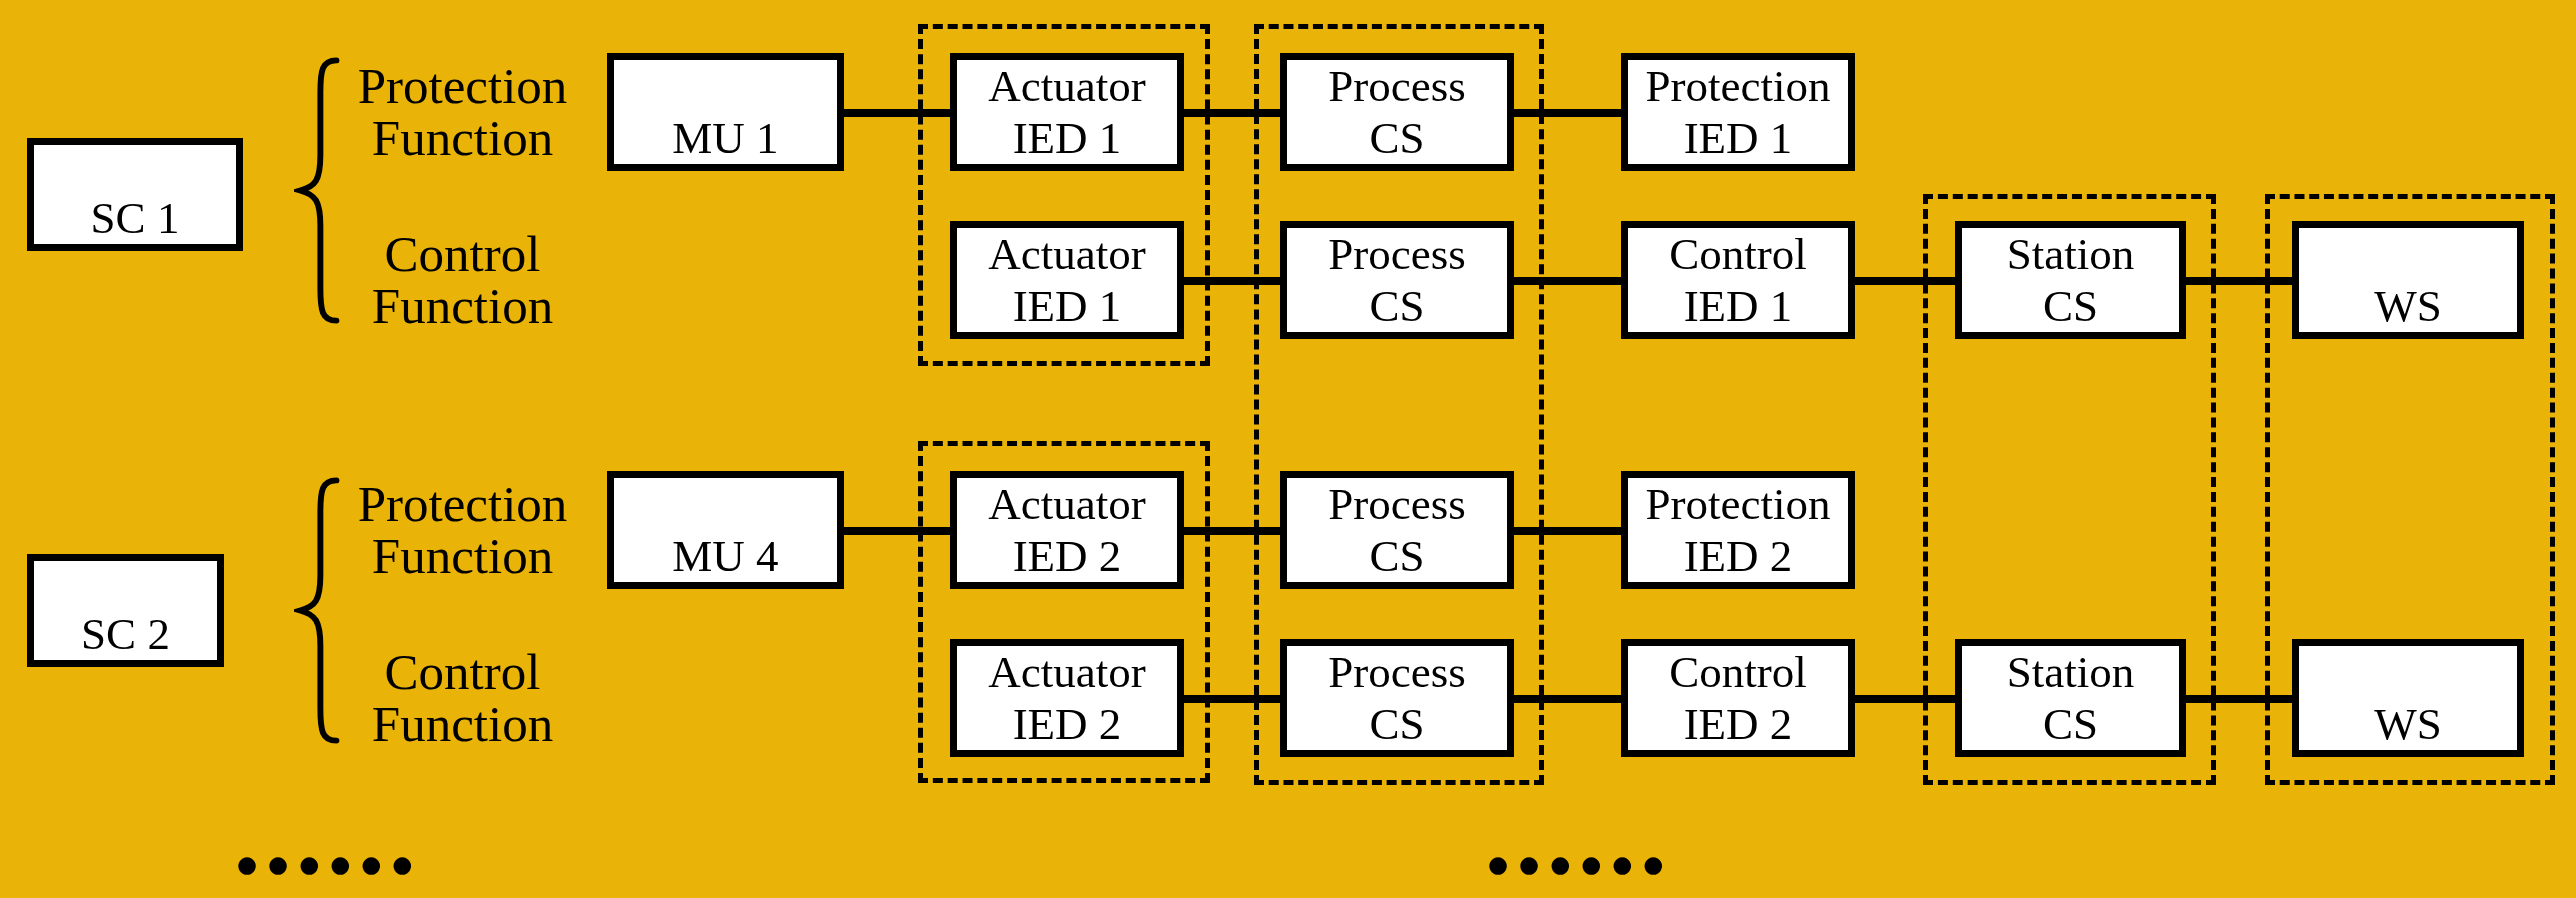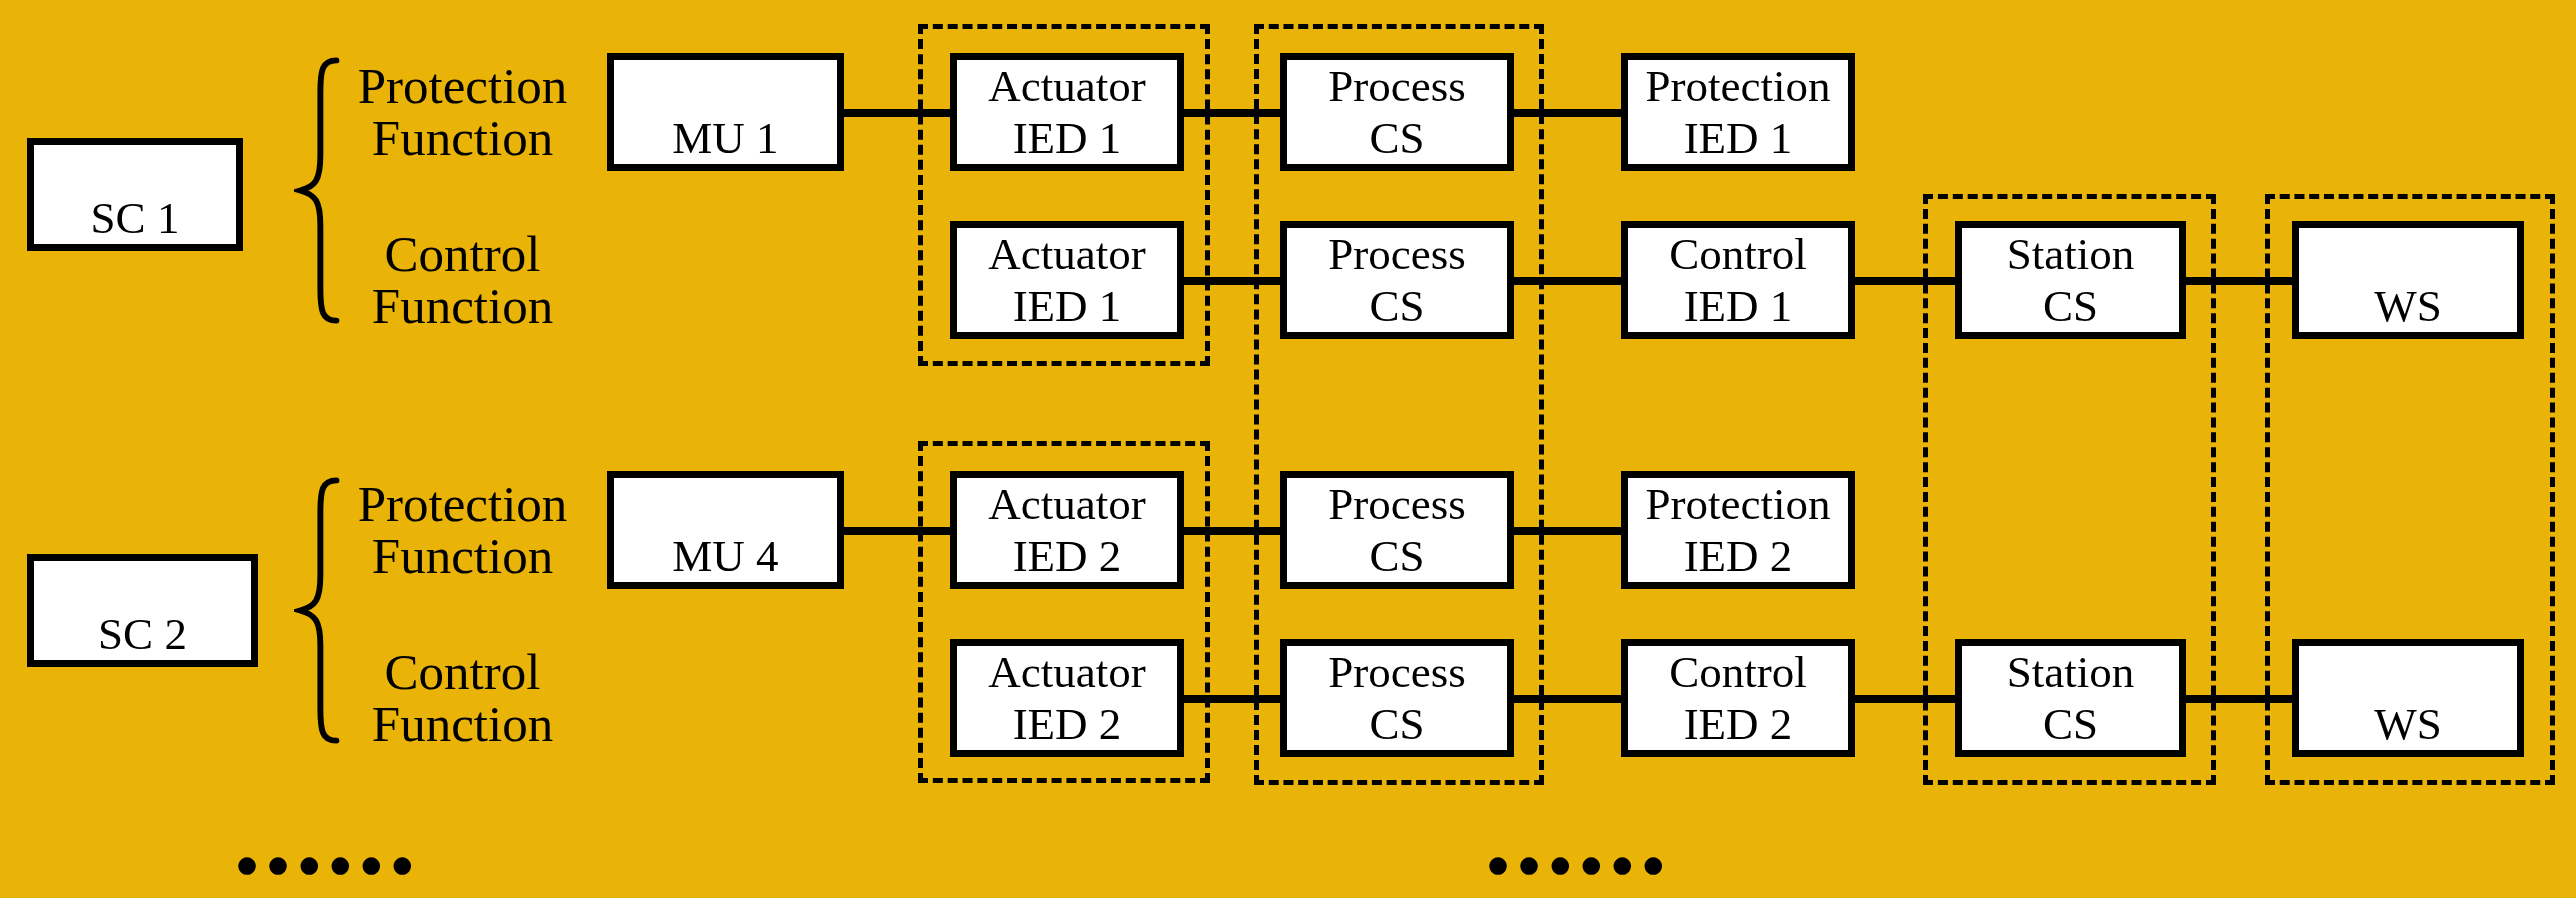--- a/index.html
+++ b/index.html
@@ -117,21 +117,21 @@
     <span>Function</span>
   </div>
   <div class="func-label" style="left:319px; top:646px;">
     <span>Control</span>
     <span>Function</span>
   </div>
 
   <div class="box" style="left:27px; top:138px; width:216px; height:113px;">
     <span>SC 1</span>
   </div>
-  <div class="box" style="left:27px; top:554px; width:231px; height:113px;">
+  <div class="box" style="left:27px; top:554px; width:197px; height:113px;">
     <span>SC 2</span>
   </div>
 
   <div class="box" style="left:607px; top:53px; width:237px; height:118px;">
     <span>MU 1</span>
   </div>
   <div class="box" style="left:607px; top:471px; width:237px; height:118px;">
     <span>MU 4</span>
   </div>
 

